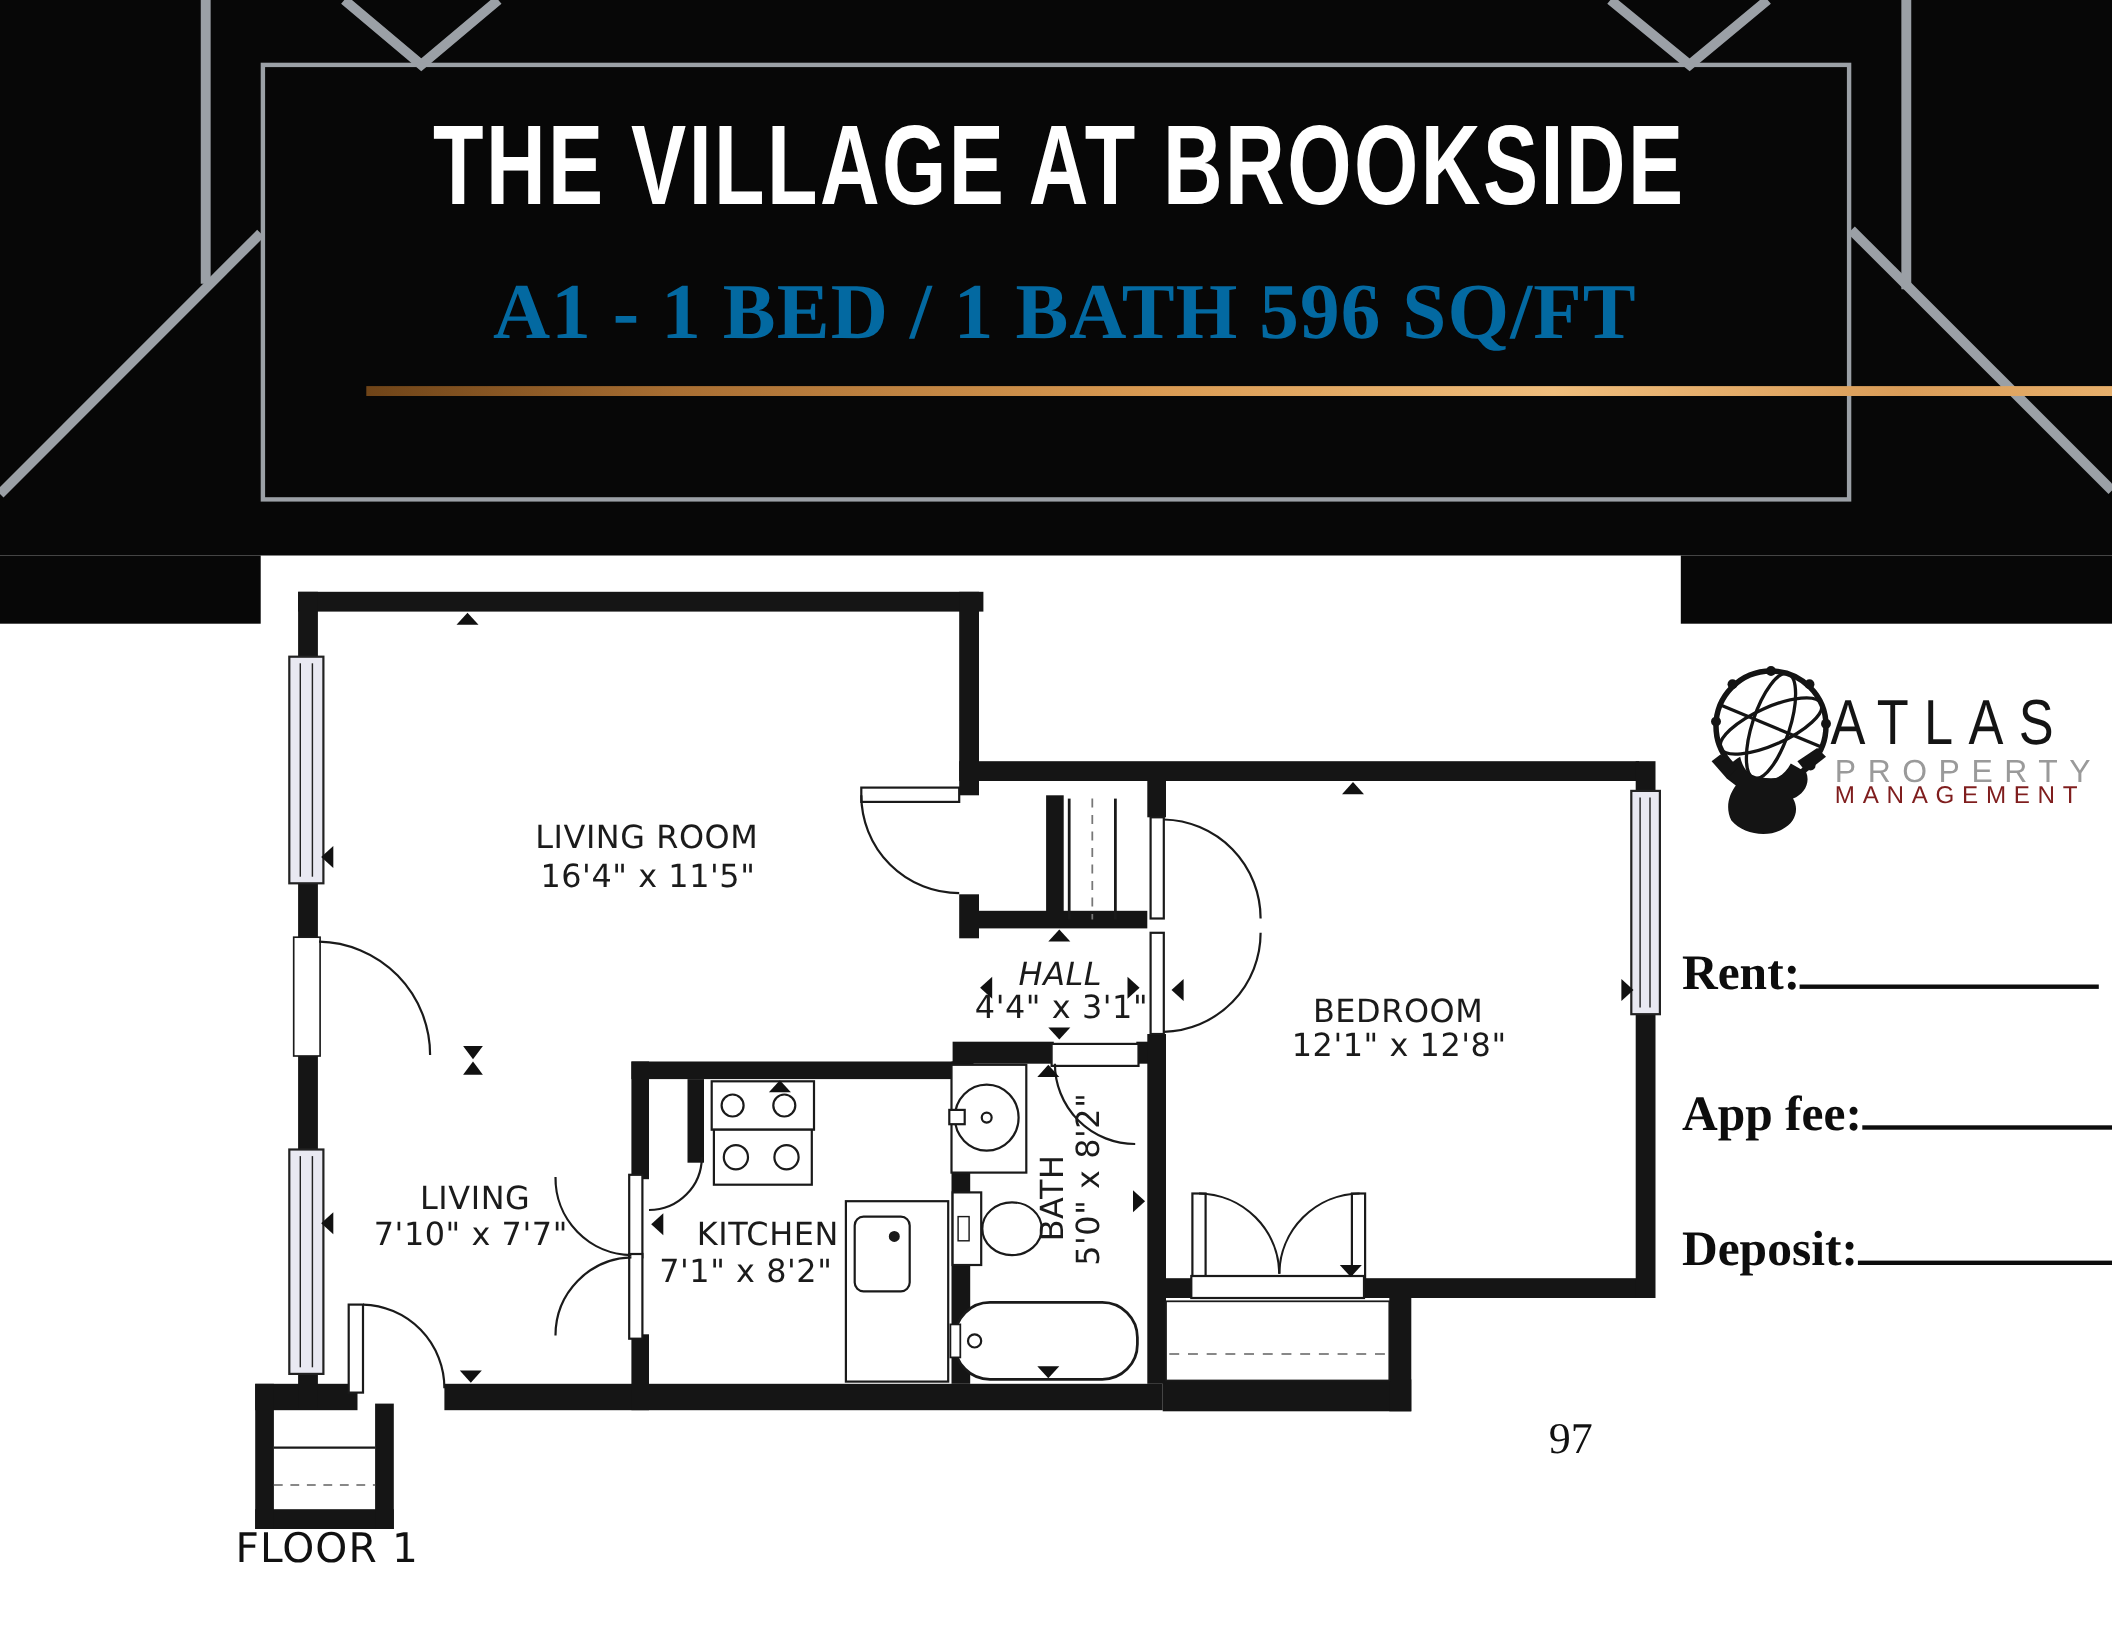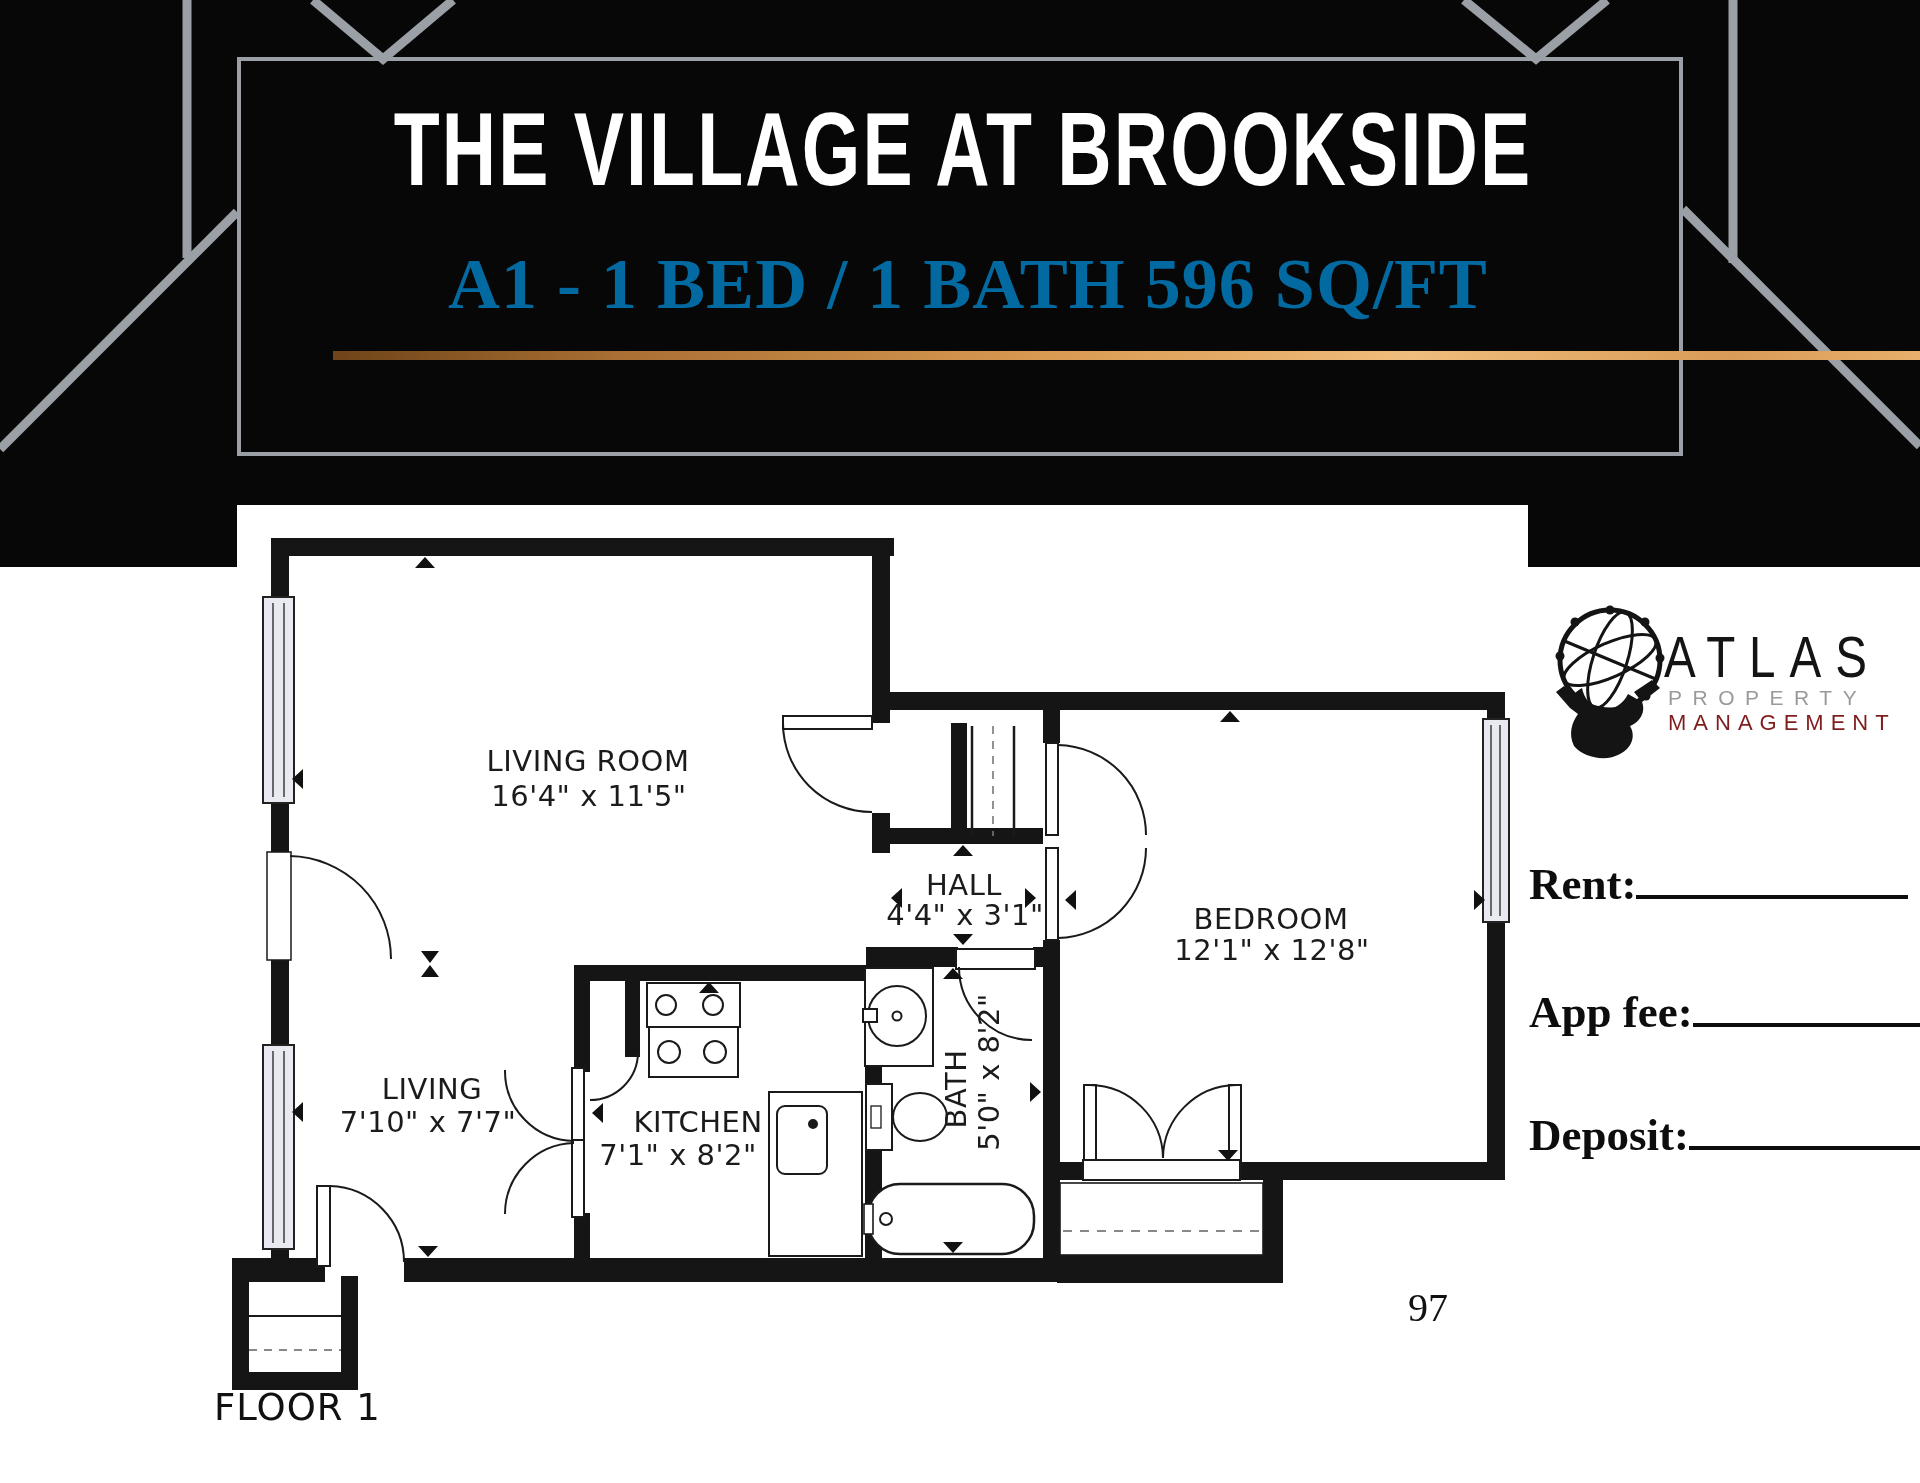--- a/index.html
+++ b/index.html
@@ -33,21 +33,21 @@
   .field .line{display:inline-block;border-bottom:4px solid #0d0d0d;height:38px;
      vertical-align:baseline;}
   #field-rent{left:1529px;top:857px;text-align:right;}   #field-rent .line{width:272px;}
   #field-app{left:1529px;top:985px;}    #field-app .line{width:236px;}
   #field-deposit{left:1529px;top:1108px;} #field-deposit .line{width:235px;}
   
   #logo-globe{left:1548px;top:596px;z-index:6;}
   #logo-brand{left:1664px;top:623px;z-index:6;font-family:"Liberation Sans",sans-serif;
      font-size:58px;font-weight:400;color:#141414;letter-spacing:17px;
      transform:scaleX(0.82);transform-origin:left top;white-space:nowrap;}
-  #logo-line1{left:1668px;top:686px;z-index:6;font-size:21px;color:#9a9a9a;
+  #logo-line1{left:1668px;top:686px;z-index:6;font-size:29px;color:#9a9a9a;
      letter-spacing:10.5px;white-space:nowrap;font-family:"Liberation Sans",sans-serif;}
   #logo-line2{left:1668px;top:710px;z-index:6;font-size:22px;color:#7f1d1d;
      letter-spacing:7px;white-space:nowrap;font-family:"Liberation Sans",sans-serif;}
 </style>
 </head>
 <body>
 
 <div class="abs" id="header-band"></div>
 <div class="abs" id="header-step-left"></div>
 <div class="abs" id="header-step-right"></div>
@@ -221,21 +221,21 @@
 
 <div class="rlabel" style="left:588px;top:761px;">LIVING ROOM</div>
 <div class="rlabel" style="left:589px;top:796px;">16'4" x 11'5"</div>
 
 <div class="rlabel" style="left:432px;top:1089px;">LIVING</div>
 <div class="rlabel" style="left:428px;top:1122px;">7'10" x 7'7"</div>
 
 <div class="rlabel" style="left:680px;top:1122px;margin-left:18px;">KITCHEN</div>
 <div class="rlabel" style="left:678px;top:1155px;">7'1" x 8'2"</div>
 
-<div class="rlabel" style="left:964px;top:885px;">HALL</div>
+<div class="rlabel" style="left:964px;top:885px;font-style:italic;">HALL</div>
 <div class="rlabel" style="left:965px;top:915px;">4'4" x 3'1"</div>
 
 <div class="rlabel rot" style="left:956px;top:1089px;">BATH</div>
 <div class="rlabel rot" style="left:989px;top:1072px;">5'0" x 8'2"</div>
 
 <div class="rlabel" style="left:1271px;top:919px;">BEDROOM</div>
 <div class="rlabel" style="left:1272px;top:950px;">12'1" x 12'8"</div>
 
 <div class="abs" id="floor-label">FLOOR 1</div>
 <div class="abs" id="unit-number">97</div>

